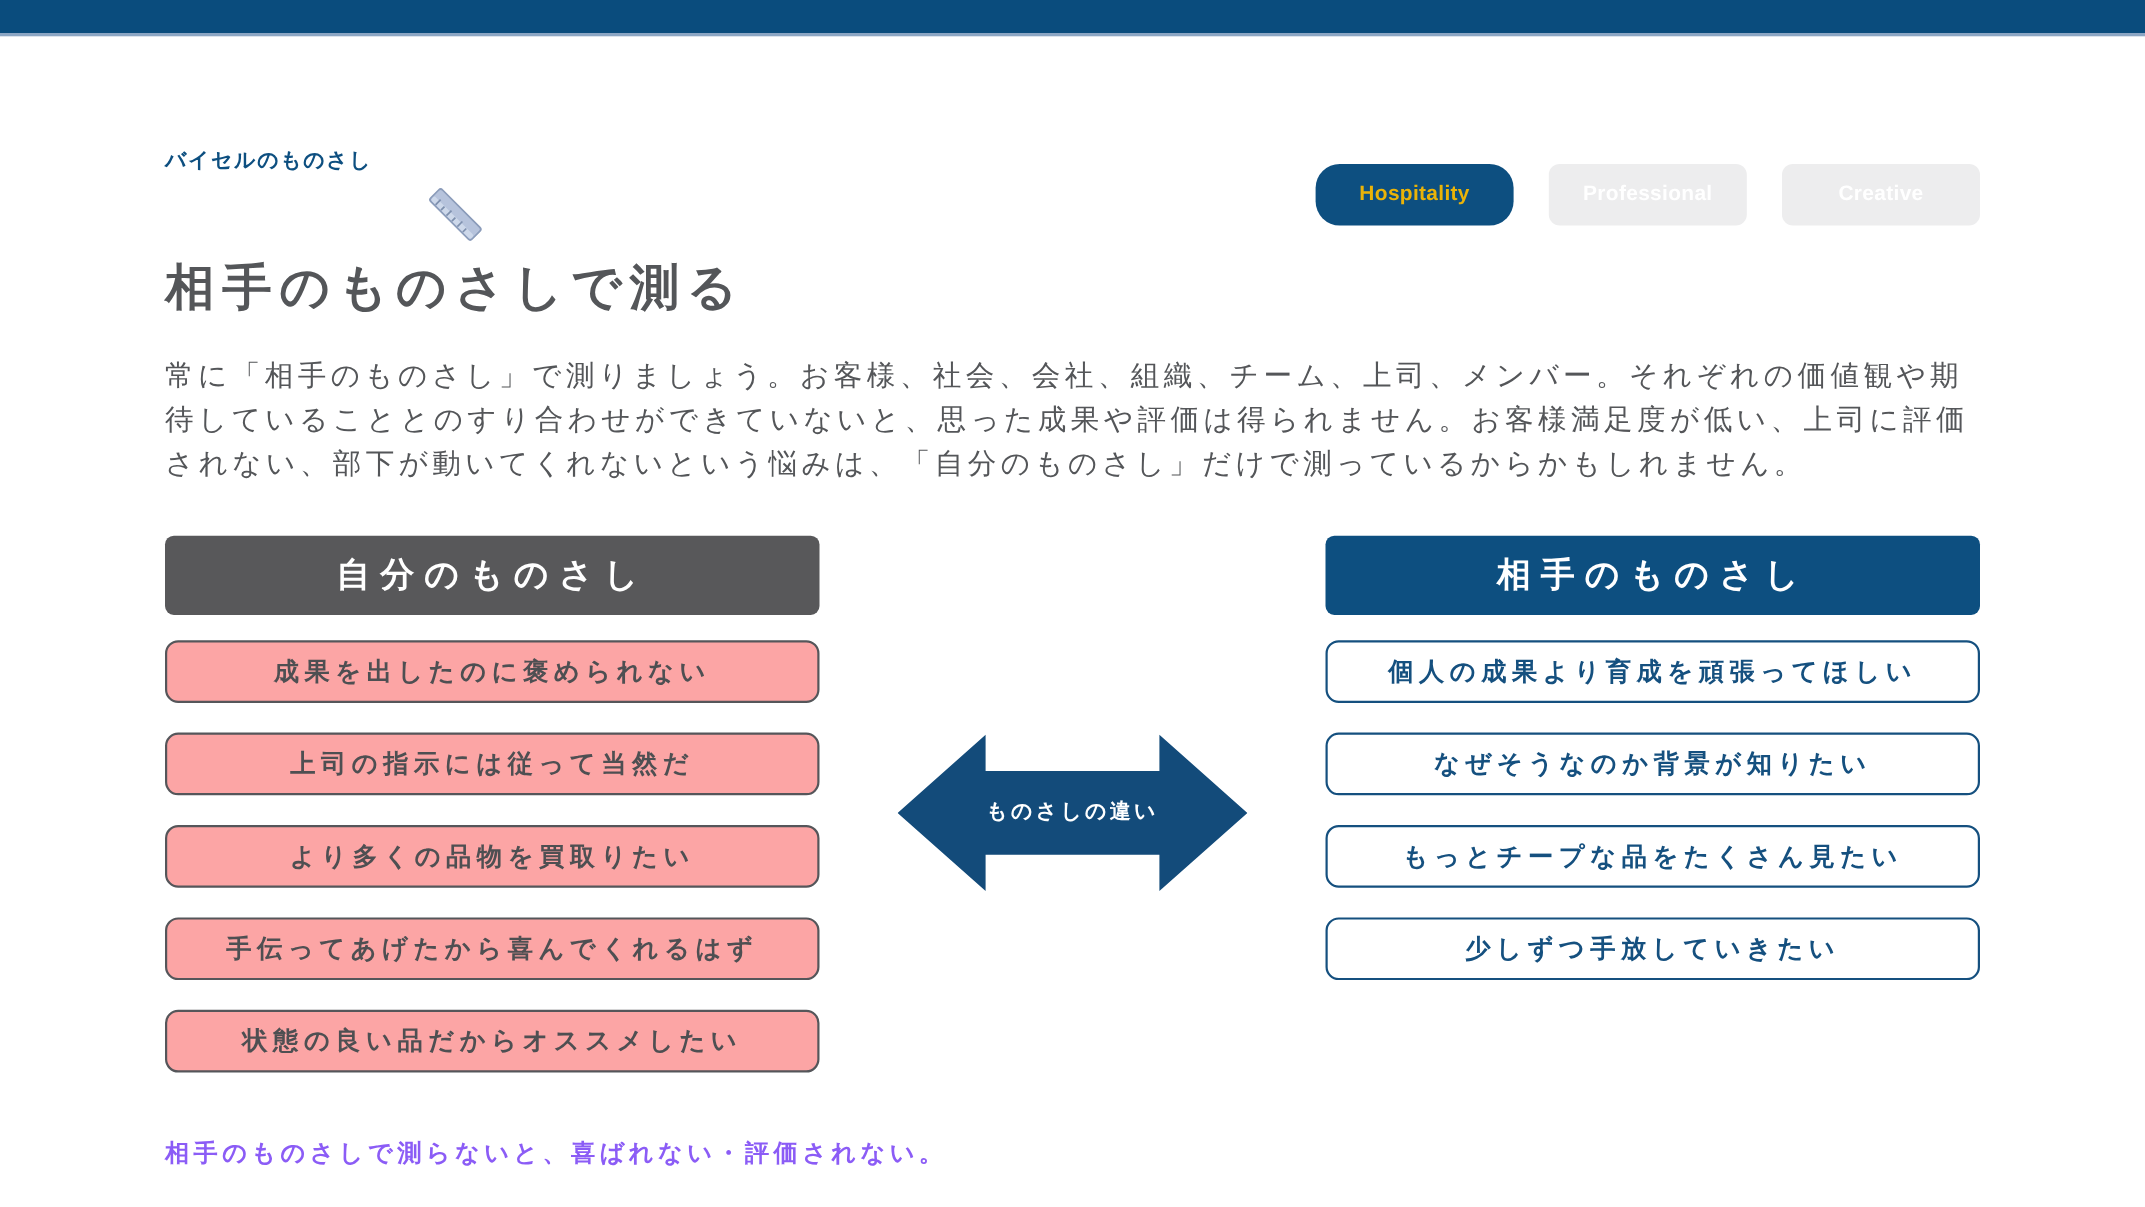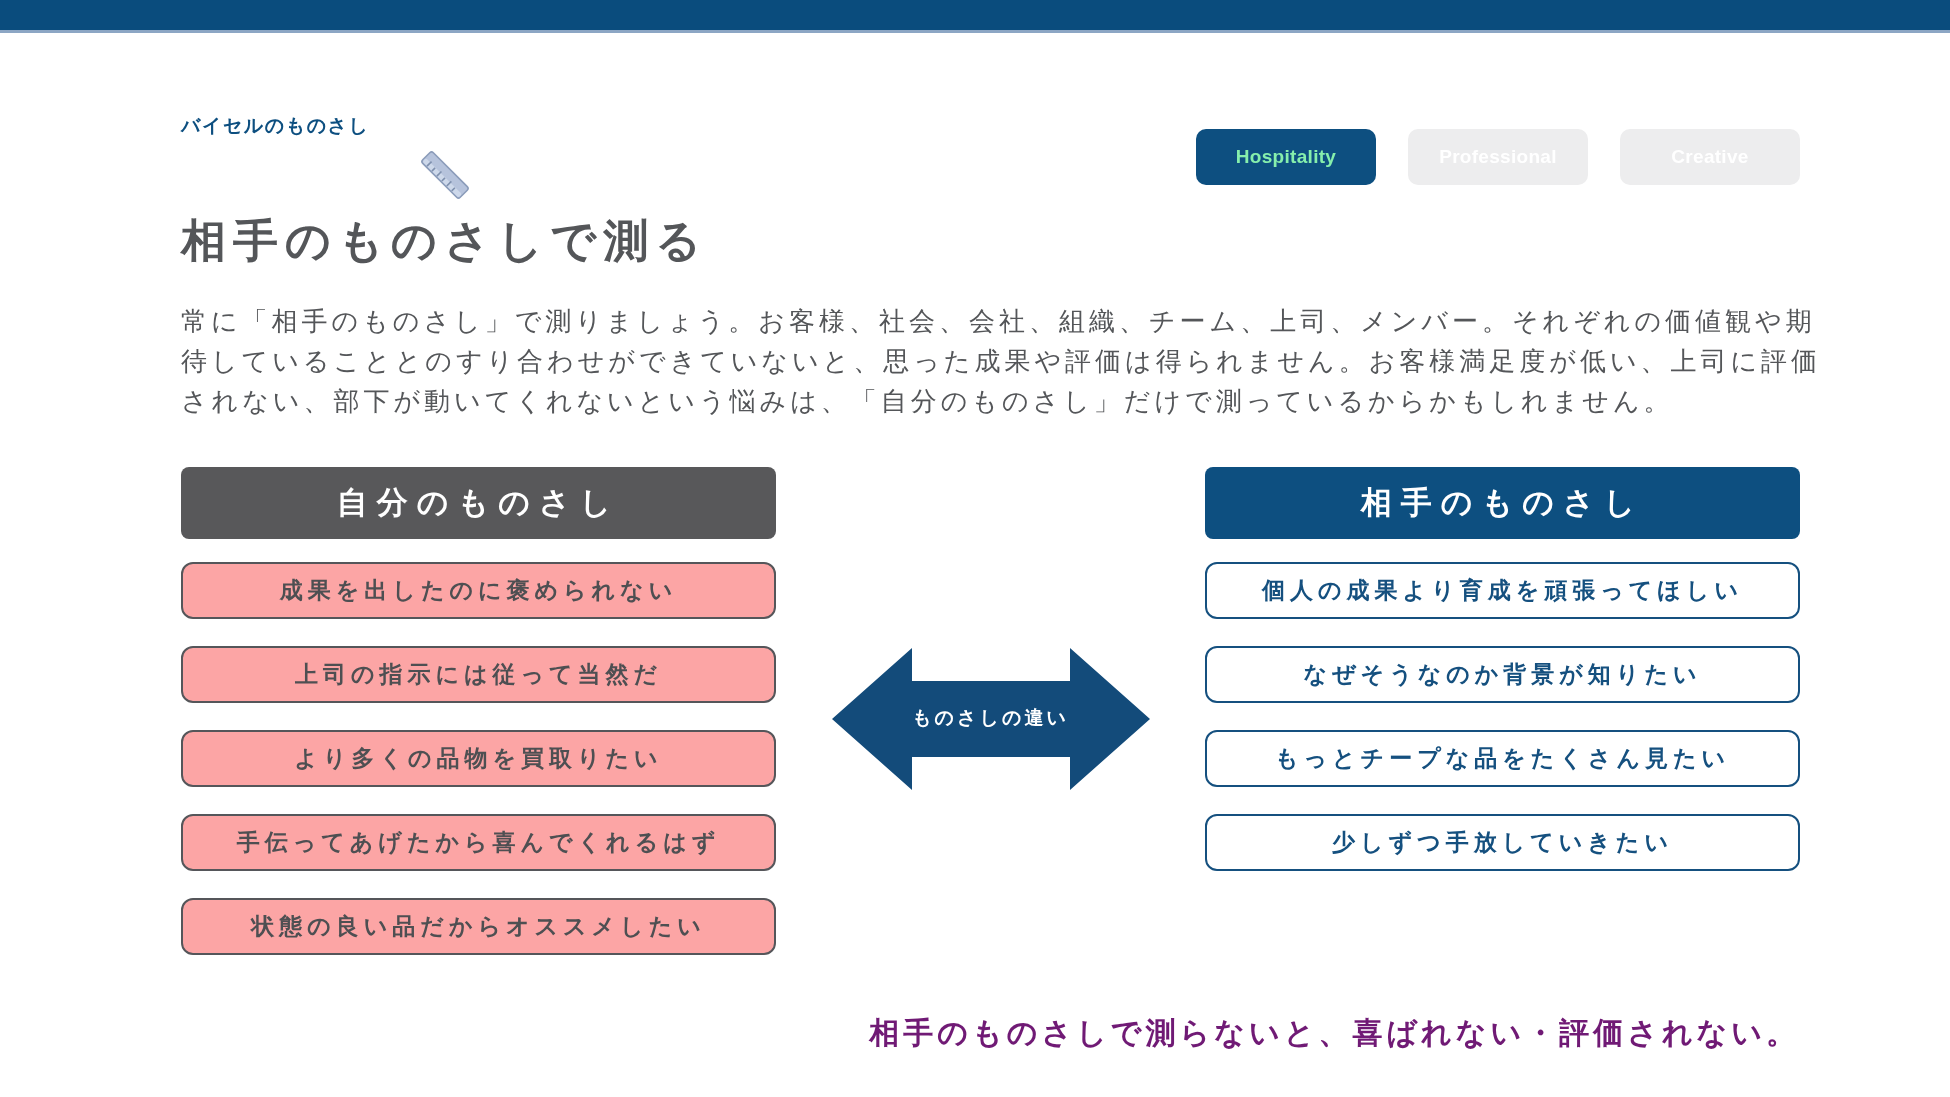--- a/index.html
+++ b/index.html
@@ -6,41 +6,41 @@
   body {
     width:1950px; height:1097px;
     background:#ffffff;
     font-family:"Liberation Sans","DejaVu Sans",sans-serif;
     overflow:hidden;
     -webkit-font-smoothing:antialiased;
   }
   .topbar { height:30px; background:#0a4c7d; }
   .topbar-accent { height:3px; background:#8ca6c4; }
 
-  .content { padding:80px 150px 0 150px; box-sizing:border-box; position:relative;margin-left:31px; }
+  .content { padding:100px 150px 0 150px; box-sizing:border-box; position:relative; }
 
   .header-row { display:flex; justify-content:space-between; align-items:flex-start; }
 
   .eyebrow {
     color:#0d4f80; font-size:19px; font-weight:bold; letter-spacing:1.5px;
   }
   .title-line { display:flex; align-items:center; gap:12px; margin-top:8px;flex-direction:column; }
   .title {
     font-size:45px; font-weight:bold; color:#545659; letter-spacing:7px;
     line-height:1.15;
   }
   .ruler { width:56px; height:56px; flex:0 0 auto; }
 
   .tabs { display:flex; gap:32px; margin-top:16px; }
   .tab {
     width:180px; height:56px; border-radius:10px;
     display:flex; align-items:center; justify-content:center;
     font-size:19px; font-weight:bold; letter-spacing:0.3px; cursor:pointer;
   }
-  .tab.active   { background:#0d4f80; color:#86efac; }
+  .tab.active   { background:#0d4f80; color:#eab308;border-radius:22px; }
   .tab.inactive { background:#ededee; color:#ffffff; }
 
   .intro {
     margin-top:34px;
     font-size:26px; line-height:40px; letter-spacing:4px;
     color:#545659; width:1655px;
   }
 
   .comparison { margin-top:46px; position:relative; display:flex; justify-content:space-between;gap:43px; }
   .column { width:595px; display:flex; flex-direction:column; }
@@ -67,23 +67,23 @@
   }
   .arrow-wrap svg { position:absolute; inset:0; }
   .arrow-label {
     position:absolute; inset:0;
     display:flex; align-items:center; justify-content:center;
     color:#ffffff; font-size:19px; font-weight:bold; letter-spacing:3px;
     padding-bottom:2px;
   }
 
   .conclusion {
-    margin-top:58px; text-align:right;
-    font-size:30px; font-weight:bold; letter-spacing:4px;
-    color:#701a75;
+    margin-top:58px; text-align:left;
+    font-size:22px; font-weight:bold; letter-spacing:4px;
+    color:#8b5cf6;
   }
 </style>
 </head>
 <body>
 
 <div class="topbar"></div>
 <div class="topbar-accent"></div>
 
 <div class="content">
 

